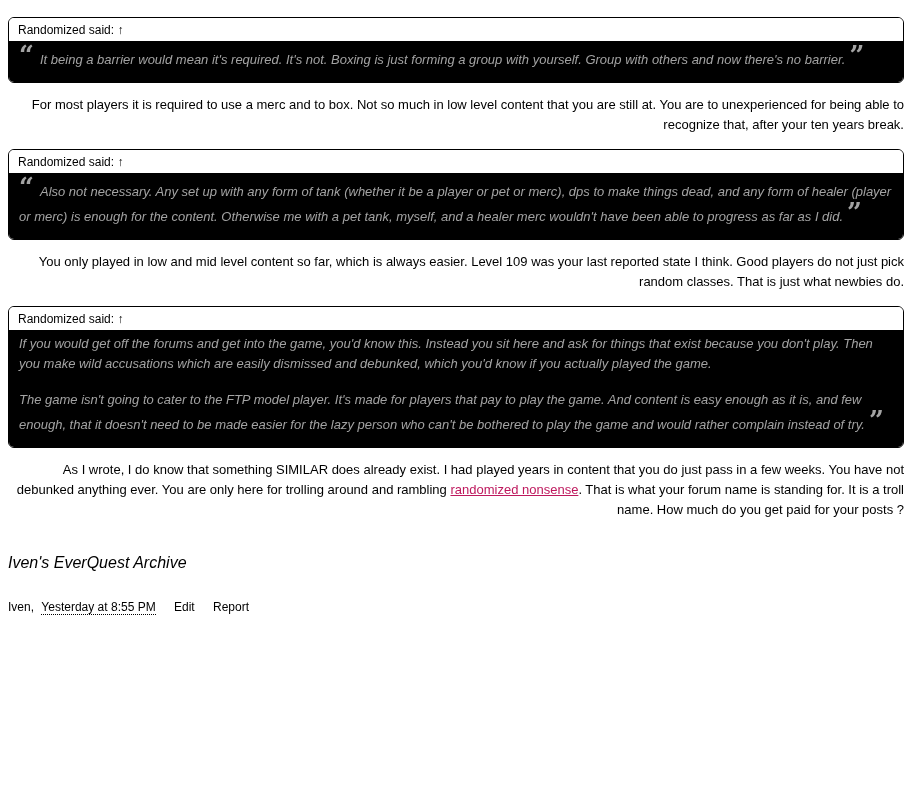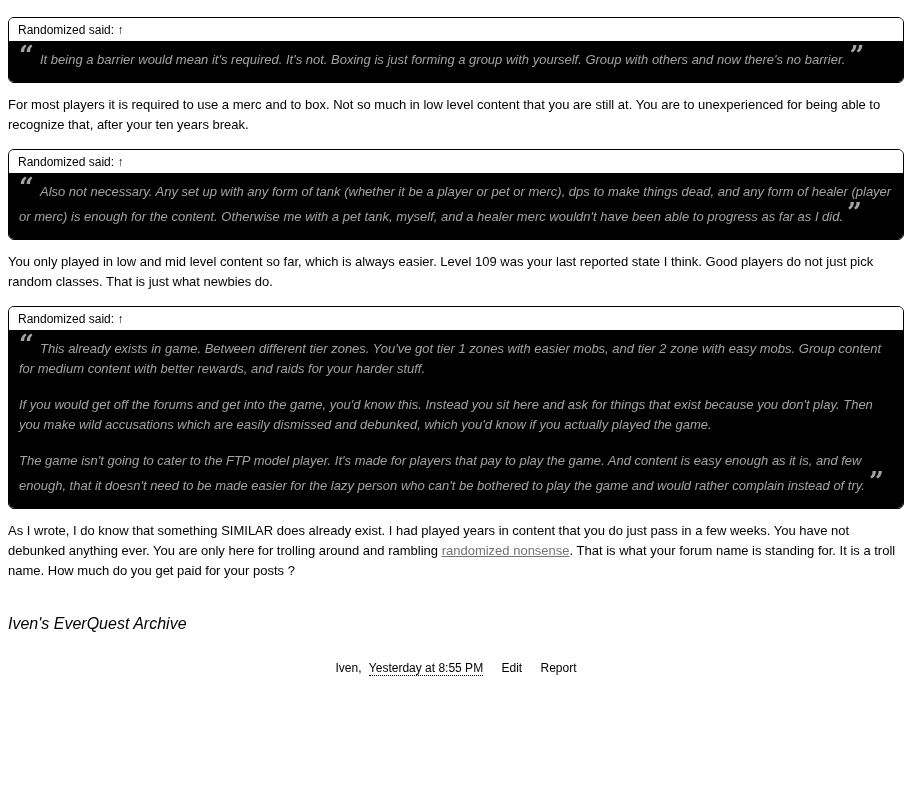--- a/index.html
+++ b/index.html
@@ -67,35 +67,35 @@
     font-family: "DejaVu Serif", serif;
     font-style: normal;
     font-weight: bold;
     font-size: 26px;
     letter-spacing: -1px;
   }
   .bq.open { margin-right: 7px; }
   .bq.close { margin-left: 4px; }
 
   
-  .reply { margin: 12px 0 12px 0; line-height: 20px; }
-  .inline-link { color: #737373; text-decoration: underline; cursor: pointer; }
+  .reply { margin: 12px 0 12px 0; line-height: 20px; text-align: right; }
+  .inline-link { color: #be185d; text-decoration: underline; cursor: pointer; }
 
   
   .signature {
     margin-top: 34px;
     font-size: 16px;
     font-weight: normal;
     font-style: italic;
   }
 
   
   .post-footer {
     display: flex;
-    justify-content: center;
+    justify-content: flex-start;
     align-items: baseline;
     margin-top: 28px;
     font-size: 12px;
   }
   .post-footer a { color: #000; text-decoration: none; cursor: pointer; }
   .fgap { margin-left: 15px; }
   .sgap { margin-left: 4px; }
   .dotted { border-bottom: 1px dotted #000; padding-bottom: 0px; }
 </style>
 </head>
@@ -122,21 +122,20 @@
         <div class="quote-body">
           <p><span class="bq open">“</span><span>Also not necessary. Any set up with any form of tank (whether it be a player or pet or merc), dps to make things dead, and any form of healer (player or merc) is enough for the content. Otherwise me with a pet tank, myself, and a healer merc wouldn't have been able to progress as far as I did.</span><span class="bq close">”</span></p>
         </div>
       </div>
 
       <p class="reply">You only played in low and mid level content so far, which is always easier. Level 109 was your last reported state I think. Good players do not just pick random classes. That is just what newbies do.</p>
 
       <div class="quote">
         <div class="quote-header">Randomized said: ↑</div>
         <div class="quote-body">
-          <p><span class="bq open">“</span><span>This already exists in game. Between different tier zones. You've got tier 1 zones with easier mobs, and tier 2 zone with easy mobs. Group content for medium content with better rewards, and raids for your harder stuff.</span></p>
           <p><span>If you would get off the forums and get into the game, you'd know this. Instead you sit here and ask for things that exist because you don't play. Then you make wild accusations which are easily dismissed and debunked, which you'd know if you actually played the game.</span></p>
           <p><span>The game isn't going to cater to the FTP model player. It's made for players that pay to play the game. And content is easy enough as it is, and few enough, that it doesn't need to be made easier for the lazy person who can't be bothered to play the game and would rather complain instead of try.</span><span class="bq close">”</span></p>
         </div>
       </div>
 
       <p class="reply"><span>As I wrote, I do know that something SIMILAR does already exist. I had played years in content that you do just pass in a few weeks. You have not debunked anything ever. You are only here for trolling around and rambling </span><a class="inline-link">randomized nonsense</a><span>. That is what your forum name is standing for. It is a troll name. How much do you get paid for your posts ?</span></p>
 
       <div class="signature">Iven's EverQuest Archive</div>
 
       <div class="post-footer">

